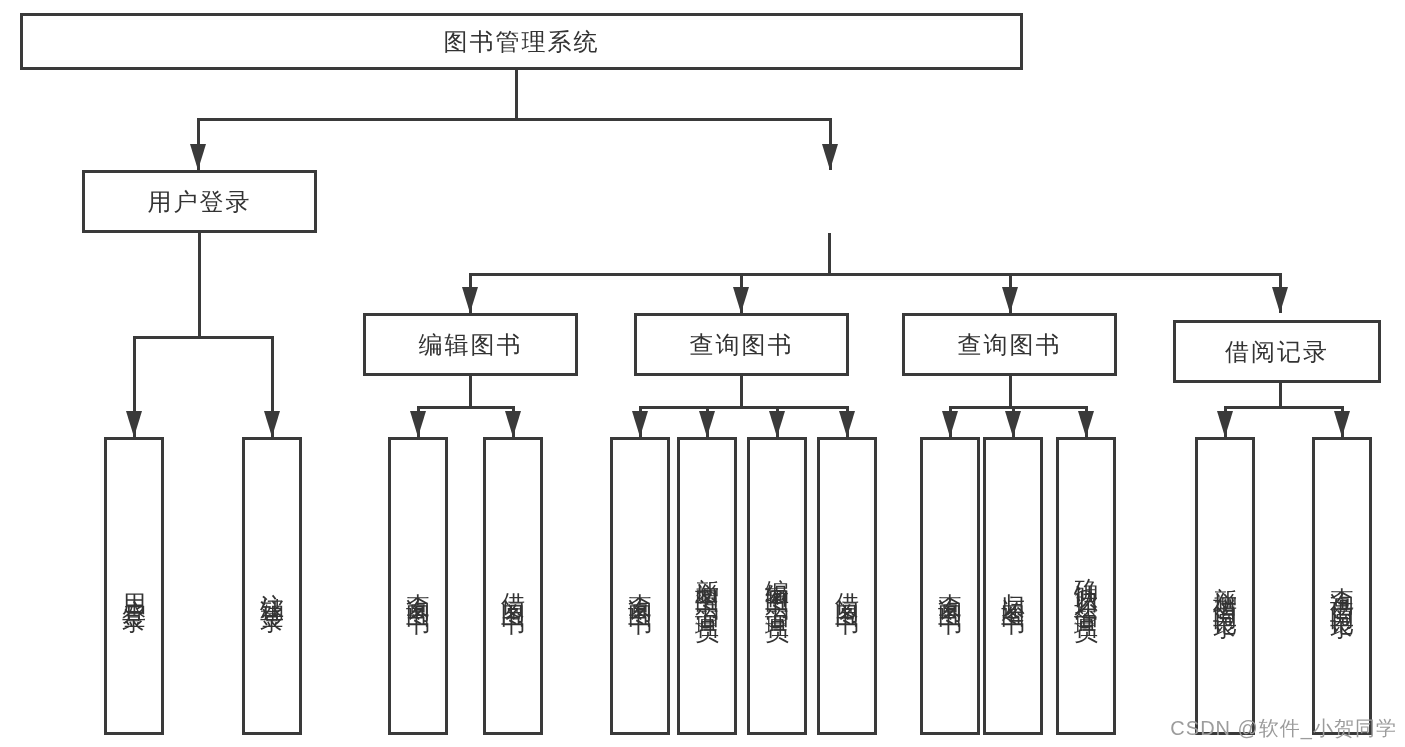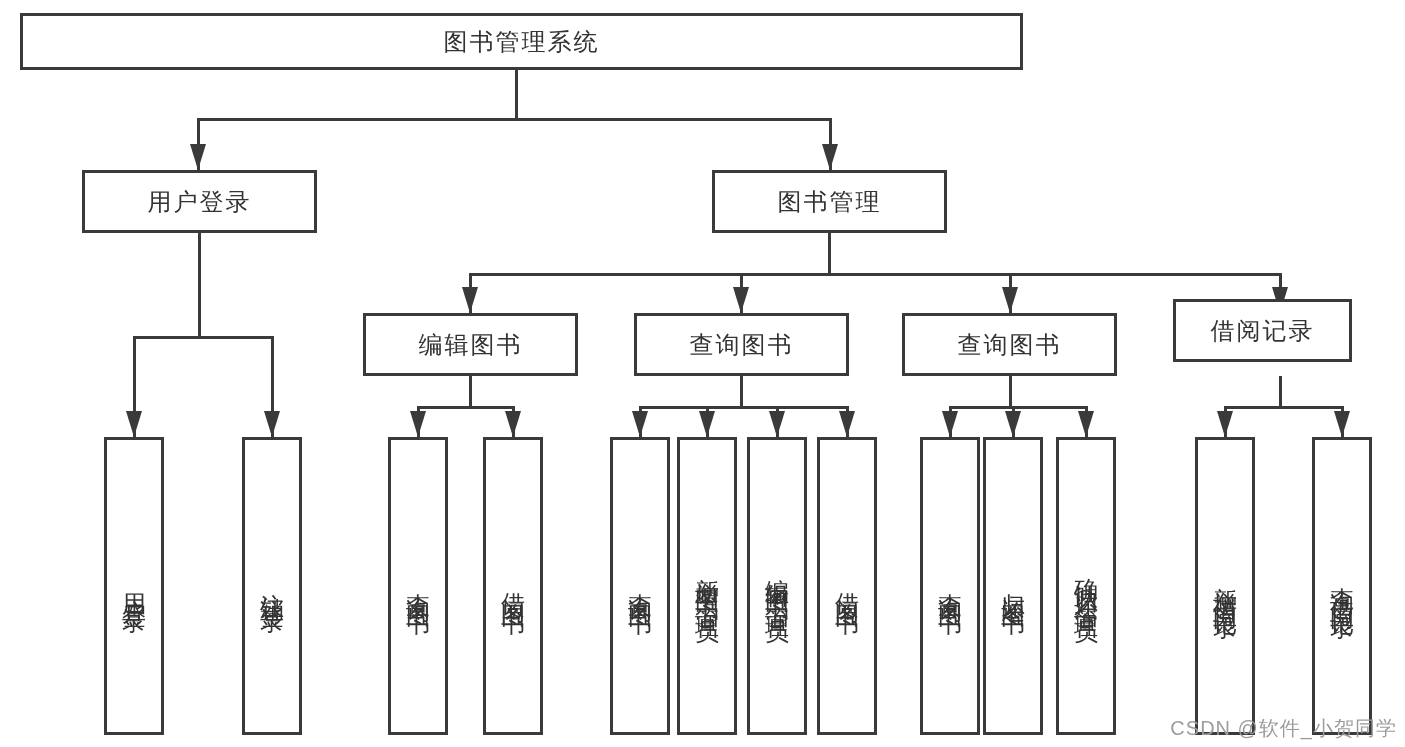--- a/index.html
+++ b/index.html
@@ -80,23 +80,20 @@
   <div class="vl" style="left:515px; top:70px; height:49px;"></div>
   <div class="hl" style="left:197px; top:118px; width:634px;"></div>
   <div class="vl" style="left:197px; top:118px; height:52px;"></div>
   <div class="arrow" style="left:190px; top:144px;"></div>
   <div class="vl" style="left:829px; top:118px; height:52px;"></div>
   <div class="arrow" style="left:822px; top:144px;"></div>
 
   <div class="box" style="left:82px; top:170px; width:235px; height:63px;">
     <span>用户登录</span>
   </div>
-  <div class="box" style="left:712px; top:170px; width:235px; height:63px;">
-    <span>图书管理</span>
-  </div>
 
   <div class="vl" style="left:198px; top:233px; height:103px;"></div>
   <div class="hl" style="left:133px; top:336px; width:140px;"></div>
   <div class="vl" style="left:133px; top:336px; height:101px;"></div>
   <div class="arrow" style="left:126px; top:411px;"></div>
   <div class="vl" style="left:271px; top:336px; height:101px;"></div>
   <div class="arrow" style="left:264px; top:411px;"></div>
 
   <div class="vl" style="left:828px; top:233px; height:40px;"></div>
   <div class="hl" style="left:469px; top:273px; width:812px;"></div>
@@ -111,21 +108,21 @@
 
   <div class="box" style="left:363px; top:313px; width:215px; height:63px;">
     <span>编辑图书</span>
   </div>
   <div class="box" style="left:634px; top:313px; width:215px; height:63px;">
     <span>查询图书</span>
   </div>
   <div class="box" style="left:902px; top:313px; width:215px; height:63px;">
     <span>查询图书</span>
   </div>
-  <div class="box" style="left:1173px; top:299px; width:179px; height:63px;">
+  <div class="box" style="left:1173px; top:320px; width:208px; height:63px;">
     <span>借阅记录</span>
   </div>
 
   <div class="vl" style="left:469px; top:376px; height:30px;"></div>
   <div class="hl" style="left:417px; top:406px; width:97px;"></div>
   <div class="vl" style="left:417px; top:406px; height:31px;"></div>
   <div class="arrow" style="left:410px; top:411px;"></div>
   <div class="vl" style="left:512px; top:406px; height:31px;"></div>
   <div class="arrow" style="left:505px; top:411px;"></div>
 

